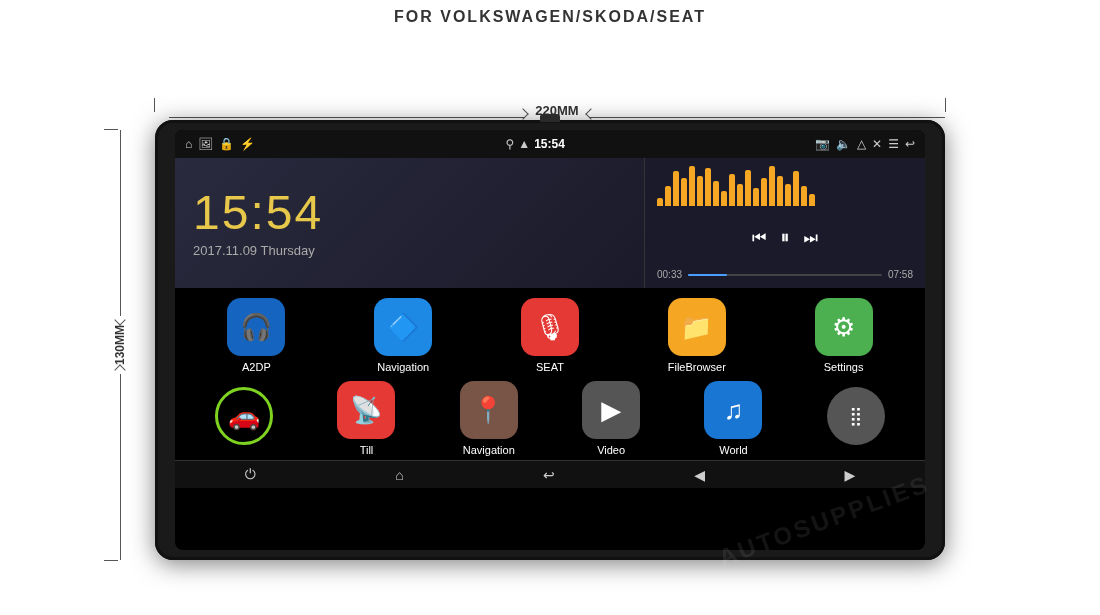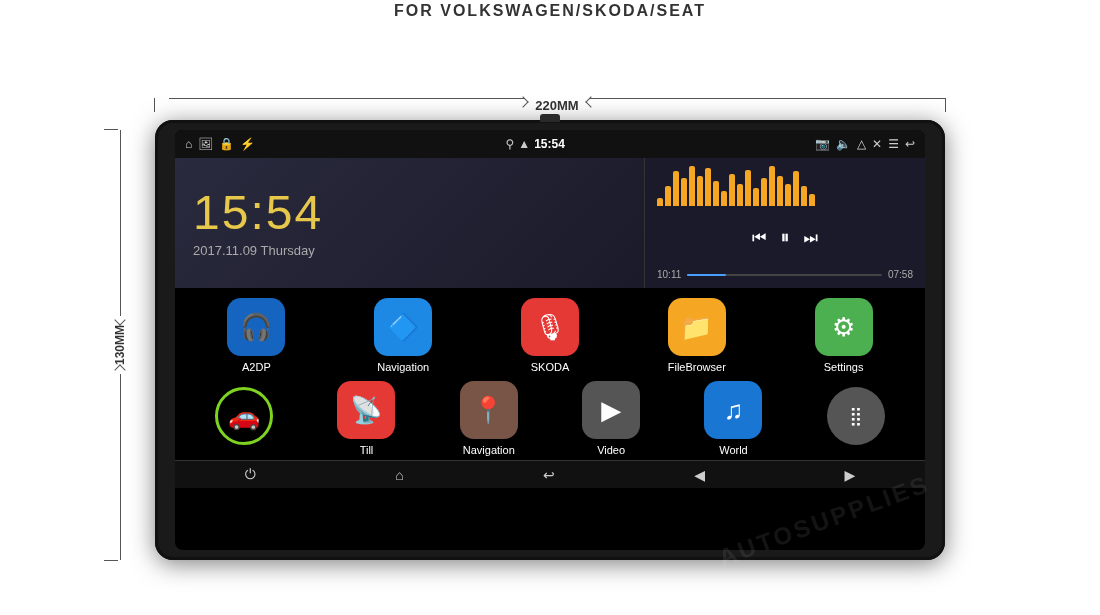--- a/index.html
+++ b/index.html
@@ -12,21 +12,21 @@
       position: relative;
     }
 
     
     .page-title {
       text-align: center;
       font-size: 16px;
       font-weight: bold;
       letter-spacing: 2px;
       color: #333;
-      padding-top: 2px;
+      padding-top: 8px;
       padding-bottom: 8px;
     }
 
     
     .device-outer {
       position: absolute;
       top: 120px;
       left: 155px;
       right: 155px;
       bottom: 55px;
@@ -254,21 +254,21 @@
       letter-spacing: 3px;
       transform: rotate(-20deg);
       pointer-events: none;
     }
   </style>
 </head>
 <body>
 
 <div class="page-title">FOR VOLKSWAGEN/SKODA/SEAT</div>
 
-<div style="position:absolute;top:98px;left:169px;right:155px;height:20px;display:flex;align-items:flex-start;">
+<div style="position:absolute;top:98px;left:169px;right:155px;height:20px;display:flex;align-items:flex-end;">
   <div style="flex:1;height:1px;background:#555;"></div>
   <div style="width:8px;height:8px;border-right:1px solid #555;border-top:1px solid #555;transform:rotate(45deg);margin-left:-5px;"></div>
   <div style="padding:0 8px;font-size:13px;font-weight:bold;color:#333;">220MM</div>
   <div style="width:8px;height:8px;border-left:1px solid #555;border-top:1px solid #555;transform:rotate(-45deg);margin-right:-5px;"></div>
   <div style="flex:1;height:1px;background:#555;"></div>
 </div>
 <div style="position:absolute;top:98px;left:154px;width:1px;height:14px;background:#555;"></div>
 <div style="position:absolute;top:98px;right:154px;width:1px;height:14px;background:#555;"></div>
 
 <div style="position:absolute;left:105px;top:130px;bottom:55px;width:30px;display:flex;flex-direction:column;align-items:center;">
@@ -341,41 +341,41 @@
           <div class="eq-bar" style="height: 35px;"></div>
           <div class="eq-bar" style="height: 20px;"></div>
           <div class="eq-bar" style="height: 12px;"></div>
         </div>
       <div class="music-controls">
         <span class="music-btn">⏮</span>
         <span class="music-btn play">⏸</span>
         <span class="music-btn">⏭</span>
       </div>
       <div class="music-progress">
-        <span>10:11</span>
+        <span>00:33</span>
         <div class="progress-bar">
           <div class="progress-fill"></div>
         </div>
         <span>07:58</span>
       </div>
     </div>
   </div>
 
   <div class="app-grid" id="app-row1">
       <div class="app-icon">
         <div class="app-icon-img" style="background: rgb(21, 101, 192);">🎧</div>
         <div class="app-icon-label">A2DP</div>
       </div>
       <div class="app-icon">
         <div class="app-icon-img" style="background: rgb(30, 136, 229);">🔷</div>
         <div class="app-icon-label">Navigation</div>
       </div>
       <div class="app-icon">
         <div class="app-icon-img" style="background: rgb(229, 57, 53);">🎙</div>
-        <div class="app-icon-label">SKODA</div>
+        <div class="app-icon-label">SEAT</div>
       </div>
       <div class="app-icon">
         <div class="app-icon-img" style="background: rgb(245, 166, 35);">📁</div>
         <div class="app-icon-label">FileBrowser</div>
       </div>
       <div class="app-icon">
         <div class="app-icon-img" style="background: rgb(76, 175, 80);">⚙</div>
         <div class="app-icon-label">Settings</div>
       </div>
     </div>

